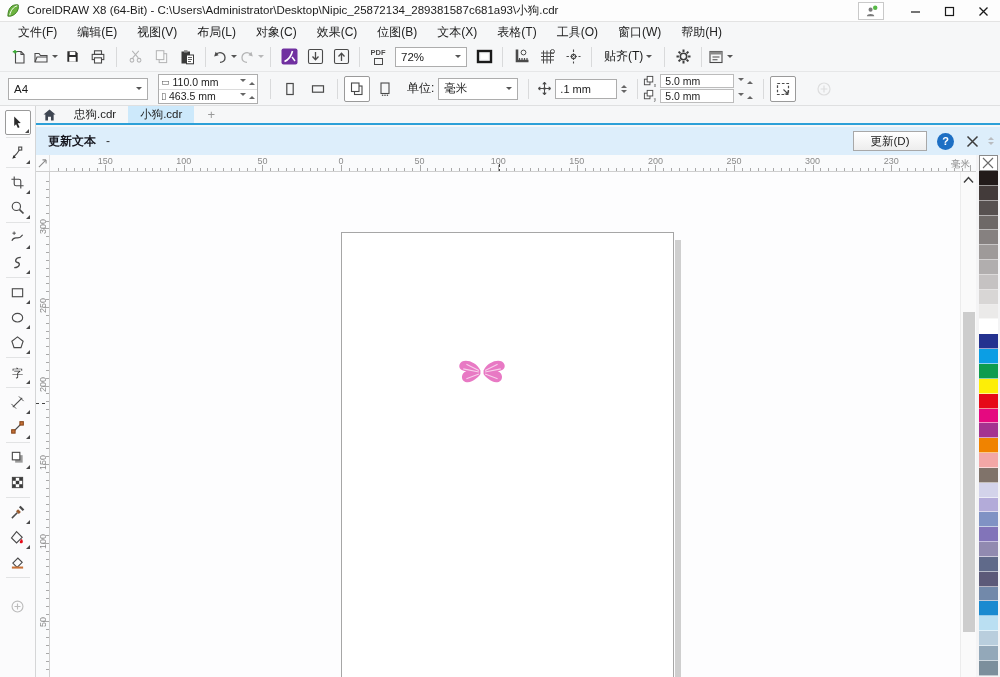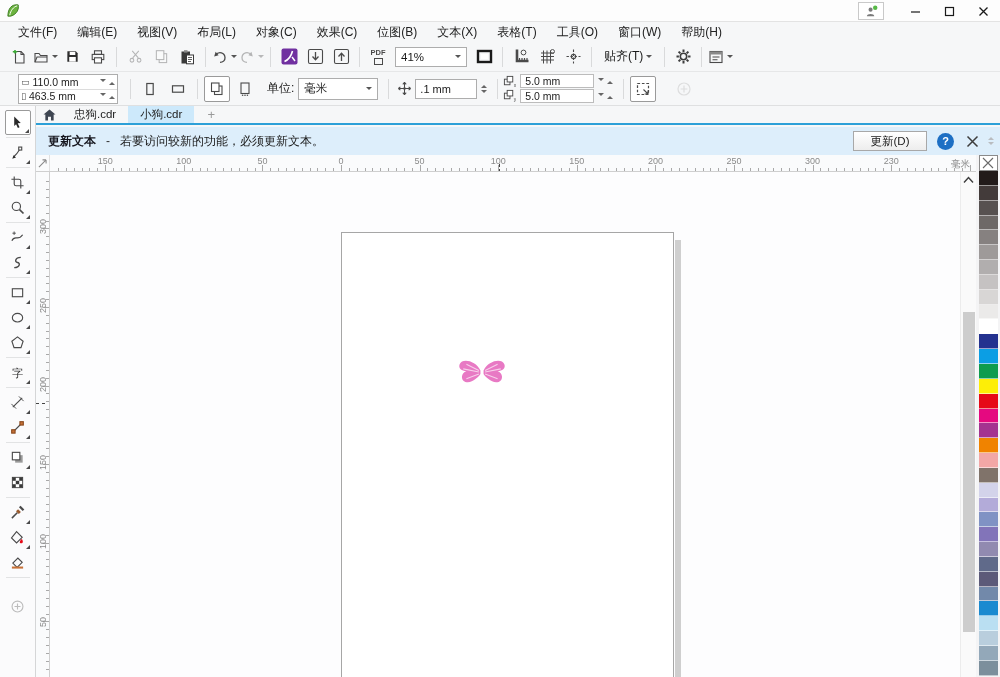--- a/index.html
+++ b/index.html
@@ -110,20 +110,21 @@
 </head>
 <body>
 
 <div id="titlebar">
   <span>
     <svg width="15" height="15" viewBox="0 0 16 16">
         <path d="M2,14 C2,6 6,1 13,2 C14,6 12,12 5,14 Z" fill="#6cb33f" stroke="#3e7d23" stroke-width="1"></path>
         <path d="M4,13 C5,8 8,4 12,3" stroke="#fff" stroke-width="1" fill="none"></path>
       </svg>
   </span>
+  <span class="title">CorelDRAW X8 (64-Bit) - C:\Users\Administrator\Desktop\Nipic_25872134_289381587c681a93\小狗.cdr</span>
   <div class="wincontrols">
     <span class="acctbtn">
       <svg width="13" height="13" viewBox="0 0 14 14">
           <circle cx="6" cy="5" r="2.2" fill="#7a7a7a"></circle>
           <path d="M2,12 C2,9 10,9 10,12 Z" fill="#7a7a7a"></path>
           <circle cx="11" cy="3" r="2.4" fill="#57b947"></circle>
         </svg>
     </span>
     <span class="winbtn">
         <svg width="11" height="11" viewBox="0 0 11 11">
@@ -245,21 +246,21 @@
       </svg>
     </span>
   <span class="sep"></span>
   <span class="tbtn">
       <span class="pdfico">
         <span class="t">PDF</span>
         <span class="b"></span>
       </span>
     </span>
   <span class="combo" id="zoomcombo">
-      <span>41%</span>
+      <span>72%</span>
       <span class="dn"></span>
     </span>
   <span class="tbtn">
       <svg width="17" height="17" viewBox="0 0 17 17">
         <rect x="2" y="3" width="13" height="11" fill="none" stroke="#1a1a1a" stroke-width="2.4"></rect>
         <rect x="5" y="6" width="7" height="5" fill="#fff"></rect>
       </svg>
     </span>
   <span class="sep"></span>
   <span class="tbtn">
@@ -298,20 +299,24 @@
       <svg width="16" height="16" viewBox="0 0 16 16" fill="none" stroke="#4a4a4a" stroke-width="1.1">
         <rect x="2" y="2.5" width="12" height="11"></rect>
         <rect x="2" y="2.5" width="12" height="3" fill="#8a8a8a" stroke="none"></rect>
         <path d="M4.5,8 h7 M4.5,10.8 h5"></path>
       </svg>
       <span class="dn"></span>
     </span>
 </div>
 
 <div id="propbar">
+  <span class="combo" id="presetcombo">
+      <span>A4</span>
+      <span class="dn"></span>
+    </span>
   <div class="sizepair">
     <div class="sizerow">
         <span class="glyph">▭</span>
         <span>110.0 mm</span>
         <span class="spinarrows">
           <i class="sa-d"></i>
           <i class="sa-u"></i>
         </span>
       </div>
     <div class="sizerow">
@@ -426,21 +431,20 @@
   <span id="tabslot" style="display: flex;">
       <span class="doctab">忠狗.cdr</span>
       <span class="doctab active">小狗.cdr</span>
     </span>
   <span class="newtab">+</span>
 </div>
 
 <div id="infobar">
   <span class="ititle">更新文本</span>
   <span class="isep">-</span>
-  <span class="imsg">若要访问较新的功能，必须更新文本。</span>
   <span class="updatebtn">更新(D)</span>
   <span class="helpbtn">?</span>
   <span class="ibclose">
       <svg width="13" height="13" viewBox="0 0 13 13">
         <path d="M1.5,1.5 L11.5,11.5 M11.5,1.5 L1.5,11.5" stroke="#3d3d3d" stroke-width="1.5"></path>
       </svg>
     </span>
   <span class="navchevs">
       <i class="u"></i>
       <i class="d"></i>

